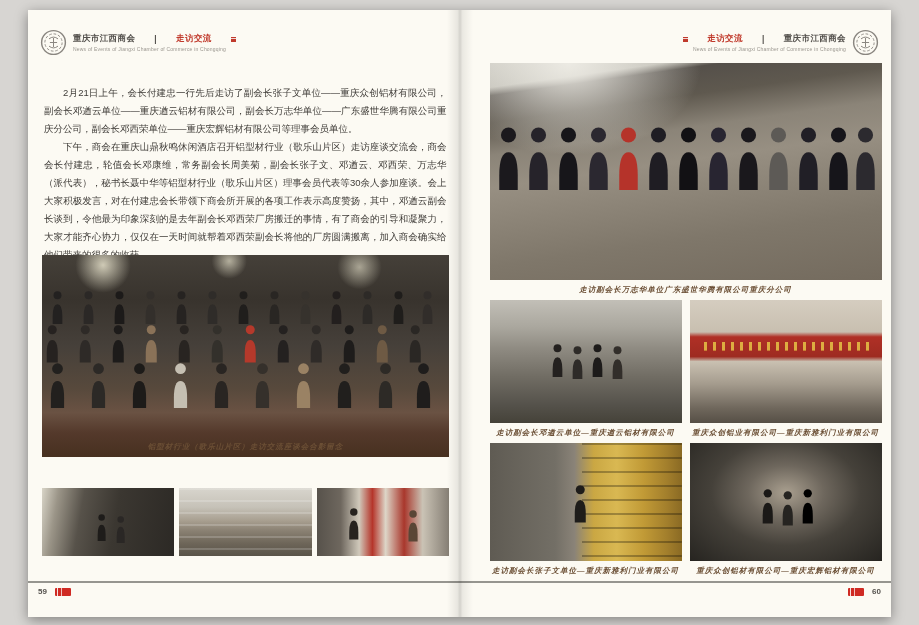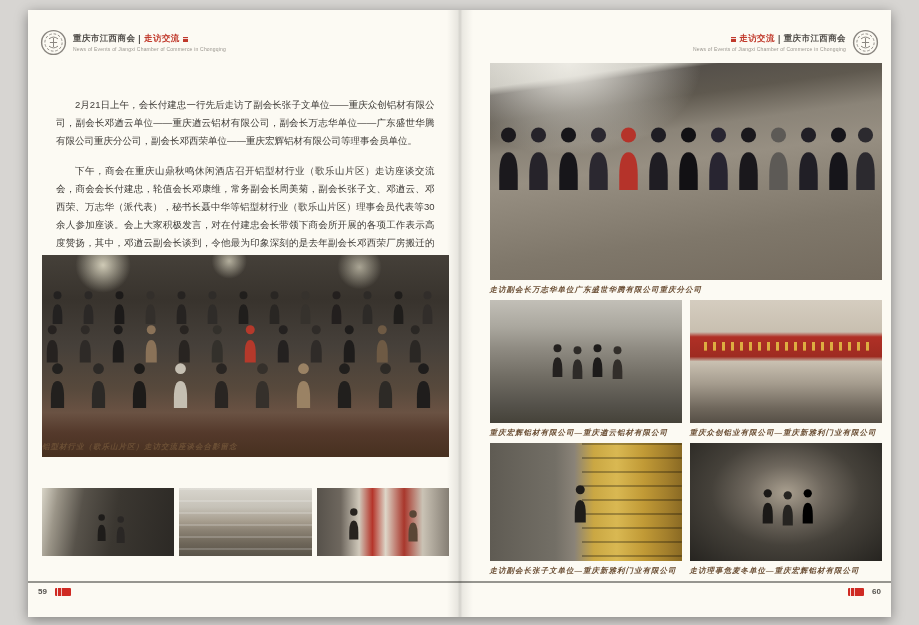--- a/index.html
+++ b/index.html
@@ -10,33 +10,33 @@
   .page{position:relative;width:50%;height:100%;background:#fcfaf3;}
   .fold{position:absolute;left:50%;top:0;bottom:0;width:26px;transform:translateX(-50%);
         background:linear-gradient(90deg,transparent,rgba(0,0,0,.08) 40%,rgba(0,0,0,.16) 50%,rgba(0,0,0,.07) 60%,transparent);pointer-events:none;}
   
   .hdr{position:absolute;top:19px;display:flex;align-items:center;gap:6px;}
   .hdr-left{left:12px;}
   .hdr-right{right:12px;flex-direction:row;}
   .logo{width:27px;height:27px;flex:0 0 auto;}
   .titles{display:flex;flex-direction:column;}
   .titles.r{align-items:flex-end;}
-  .title-line{font-size:8.5px;font-weight:bold;color:#55524e;letter-spacing:.4px;white-space:nowrap;display:flex;align-items:center;gap:3px;}
+  .title-line{font-size:8.5px;font-weight:bold;color:#55524e;letter-spacing:.4px;white-space:nowrap;display:flex;align-items:center;gap:19px;}
   .title-red{color:#c0392b;}
   .seal-mark{display:inline-block;width:5px;height:5px;background:
       linear-gradient(transparent 1px,rgba(255,255,255,.8) 1px 2px,transparent 2px),#c0392b;}
   .subtitle{font-size:5px;color:#9a968f;letter-spacing:.2px;margin-top:1px;white-space:nowrap;}
   
   .bodytext{position:absolute;left:16px;right:13px;top:74px;font-size:9.5px;line-height:18px;
             color:#3f3c38;text-align:justify;}
-  .bodytext p{margin:12px;text-indent:2em;}
+  .bodytext p{margin:0;text-indent:2em;}
   
   .photo{position:absolute;overflow:hidden;background:#777;}
   .photo svg{position:absolute;inset:0;width:100%;height:100%;}
-  .caption{position:absolute;font-family:"Liberation Serif","DejaVu Serif",serif;
+  .caption{position:absolute;text-align:center;font-family:"Liberation Serif","DejaVu Serif",serif;
            font-style:italic;font-weight:bold;font-size:7.5px;color:#6b4f35;letter-spacing:1px;white-space:nowrap;}
   .ph-group-left{left:14px;top:245px;width:407px;height:202px;background:
       radial-gradient(circle at 15% 5%,rgba(255,250,225,.75) 0,transparent 7%),
       radial-gradient(circle at 46% 3%,rgba(255,250,225,.6) 0,transparent 6%),
       radial-gradient(circle at 78% 6%,rgba(255,250,225,.55) 0,transparent 6%),
       linear-gradient(180deg,#454039 0%,#38332d 22%,#46403a 45%,#57493c 66%,#6a5243 78%,#54392b 88%,#47301f 100%);}
   .cap-main-left{left:14px;top:432px;width:407px;}
   .smallrow{position:absolute;left:14px;top:478px;width:407px;height:68px;display:flex;gap:5px;}
   .smallrow .photo{position:relative;flex:1;height:68px;}
   .ph-fac-1{background:linear-gradient(100deg,#d9d5c8 0%,#9b9588 12%,#57524a 30%,#3b3731 55%,#2c2925 100%);}
@@ -215,37 +215,37 @@
 
       <div class="photo ph-g1">
         <svg viewBox="0 0 192 123" preserveAspectRatio="none">
           <use href="#prs" transform="translate(62,44) scale(1.1)" fill="#24211f"></use>
             <use href="#prs" transform="translate(82,46) scale(1.1)" fill="#2e2b28"></use>
             <use href="#prs" transform="translate(102,44) scale(1.1)" fill="#1d1b1a"></use>
             <use href="#prs" transform="translate(122,46) scale(1.1)" fill="#322e2a"></use>
         </svg>
       </div>
       <div class="photo ph-g2"></div>
-      <div class="caption cap-g-1">重庆宏辉铝材有限公司—重庆遒云铝材有限公司</div>
+      <div class="caption cap-g-1">走访副会长邓遒云单位—重庆遒云铝材有限公司</div>
       <div class="caption cap-g-2">重庆众创铝业有限公司—重庆新雅利门业有限公司</div>
 
       <div class="photo ph-g3">
         <svg viewBox="0 0 192 118" preserveAspectRatio="none">
           <use href="#prs" transform="translate(84,42) scale(1.25)" fill="#1e1c1a"></use>
         </svg>
       </div>
       <div class="photo ph-g4">
         <svg viewBox="0 0 192 118" preserveAspectRatio="none">
           <use href="#prs" transform="translate(72,46) scale(1.15)" fill="#1b1917"></use>
             <use href="#prs" transform="translate(92,48) scale(1.15)" fill="#262421"></use>
             <use href="#prs" transform="translate(112,46) scale(1.15)" fill="#15141&gt;2"></use>
         </svg>
       </div>
       <div class="caption cap-g-3">走访副会长张子文单位—重庆新雅利门业有限公司</div>
-      <div class="caption cap-g-4">走访理事危麦冬单位—重庆宏辉铝材有限公司</div>
+      <div class="caption cap-g-4">重庆众创铝材有限公司—重庆宏辉铝材有限公司</div>
 
       <div class="rule"></div>
       <div class="footer footer-r">
         <span class="badge"></span>
         <span class="pagenum">60</span>
       </div>
     </div>
 
     <div class="fold"></div>
   </div>

